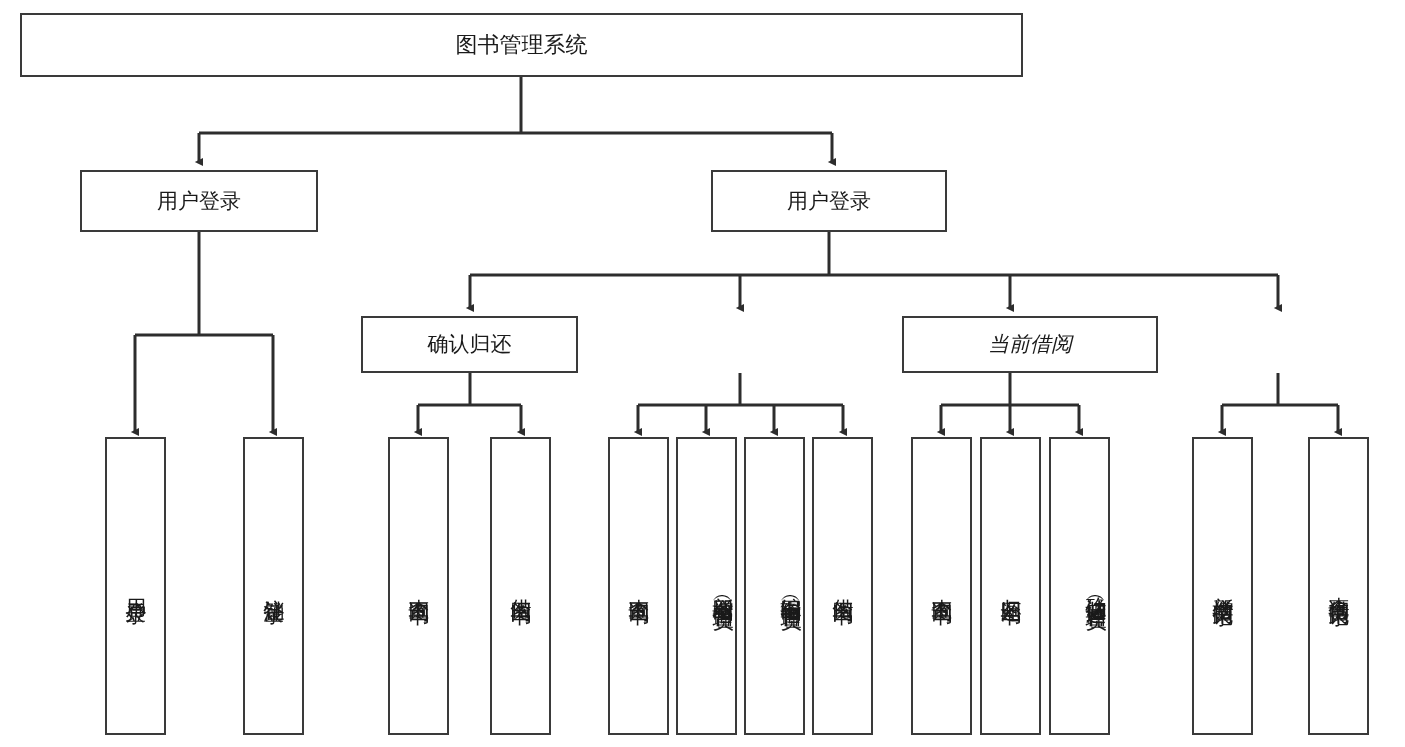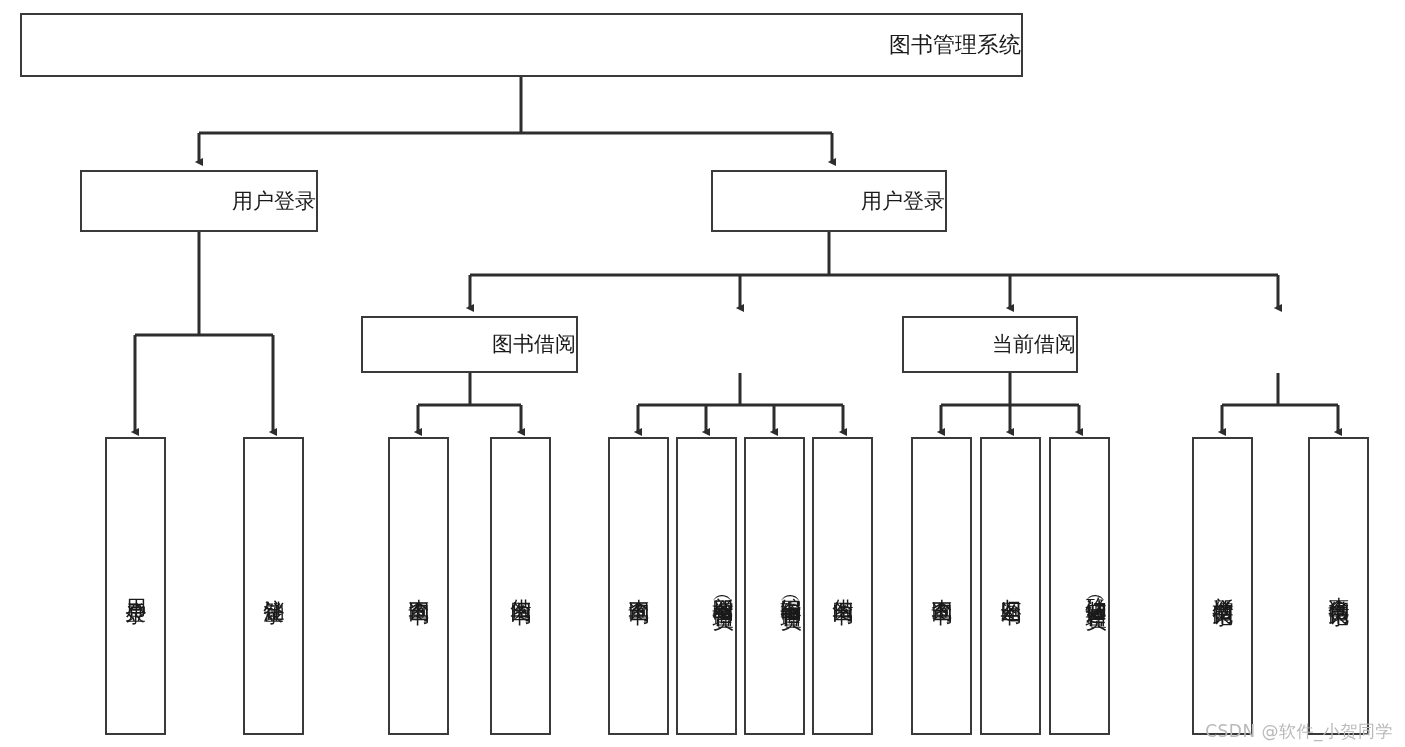--- a/index.html
+++ b/index.html
@@ -24,21 +24,21 @@
     height: 747px;
     pointer-events: none;
   }
   .node {
     position: absolute;
     box-sizing: border-box;
     background: #ffffff;
     border: 2px solid #3a3a3a;
     display: flex;
     align-items: center;
-    justify-content: flex-end;
+    justify-content: center;
     color: #1a1a1a;
     z-index: 2;
   }
   .node.root      { font-size: 22px; }
   .node.level2    { font-size: 21px; }
   .node.level3    { font-size: 21px; }
   .node.leaf {
     font-size: 21px;
     writing-mode: vertical-rl;
     text-orientation: upright;
@@ -136,25 +136,25 @@
 
   <div class="node level2" style="left:80px; top:170px; width:238px; height:62px;">
     <span class="label">用户登录</span>
   </div>
 
   <div class="node level2" style="left:711px; top:170px; width:236px; height:62px;">
     <span class="label">用户登录</span>
   </div>
 
   <div class="node level3" style="left:361px; top:316px; width:217px; height:57px;">
-    <span class="label">图书借阅</span>
-  </div>
-
-
-  <div class="node level3" style="left:902px; top:316px; width:176px; height:57px;">
+    <span class="label">确认归还</span>
+  </div>
+
+
+  <div class="node level3" style="left:902px; top:316px; width:256px; height:57px;font-style:italic;">
     <span class="label">当前借阅</span>
   </div>
 
 
   <div class="node leaf midalign" style="left:105px; top:437px; width:61px; height:298px;">
     <span class="label">用户登录</span>
   </div>
 
   <div class="node leaf midalign" style="left:243px; top:437px; width:61px; height:298px;">
     <span class="label">注销登录</span>
@@ -197,15 +197,14 @@
   </div>
 
   <div class="node leaf midalign" style="left:1192px; top:437px; width:61px; height:298px;">
     <span class="label">新增借阅记录</span>
   </div>
 
   <div class="node leaf midalign" style="left:1308px; top:437px; width:61px; height:298px;">
     <span class="label">查询借阅记录</span>
   </div>
 
-  <div id="watermark">CSDN @软件_小贺同学</div>
 
 </div>
 
 </body></html>

